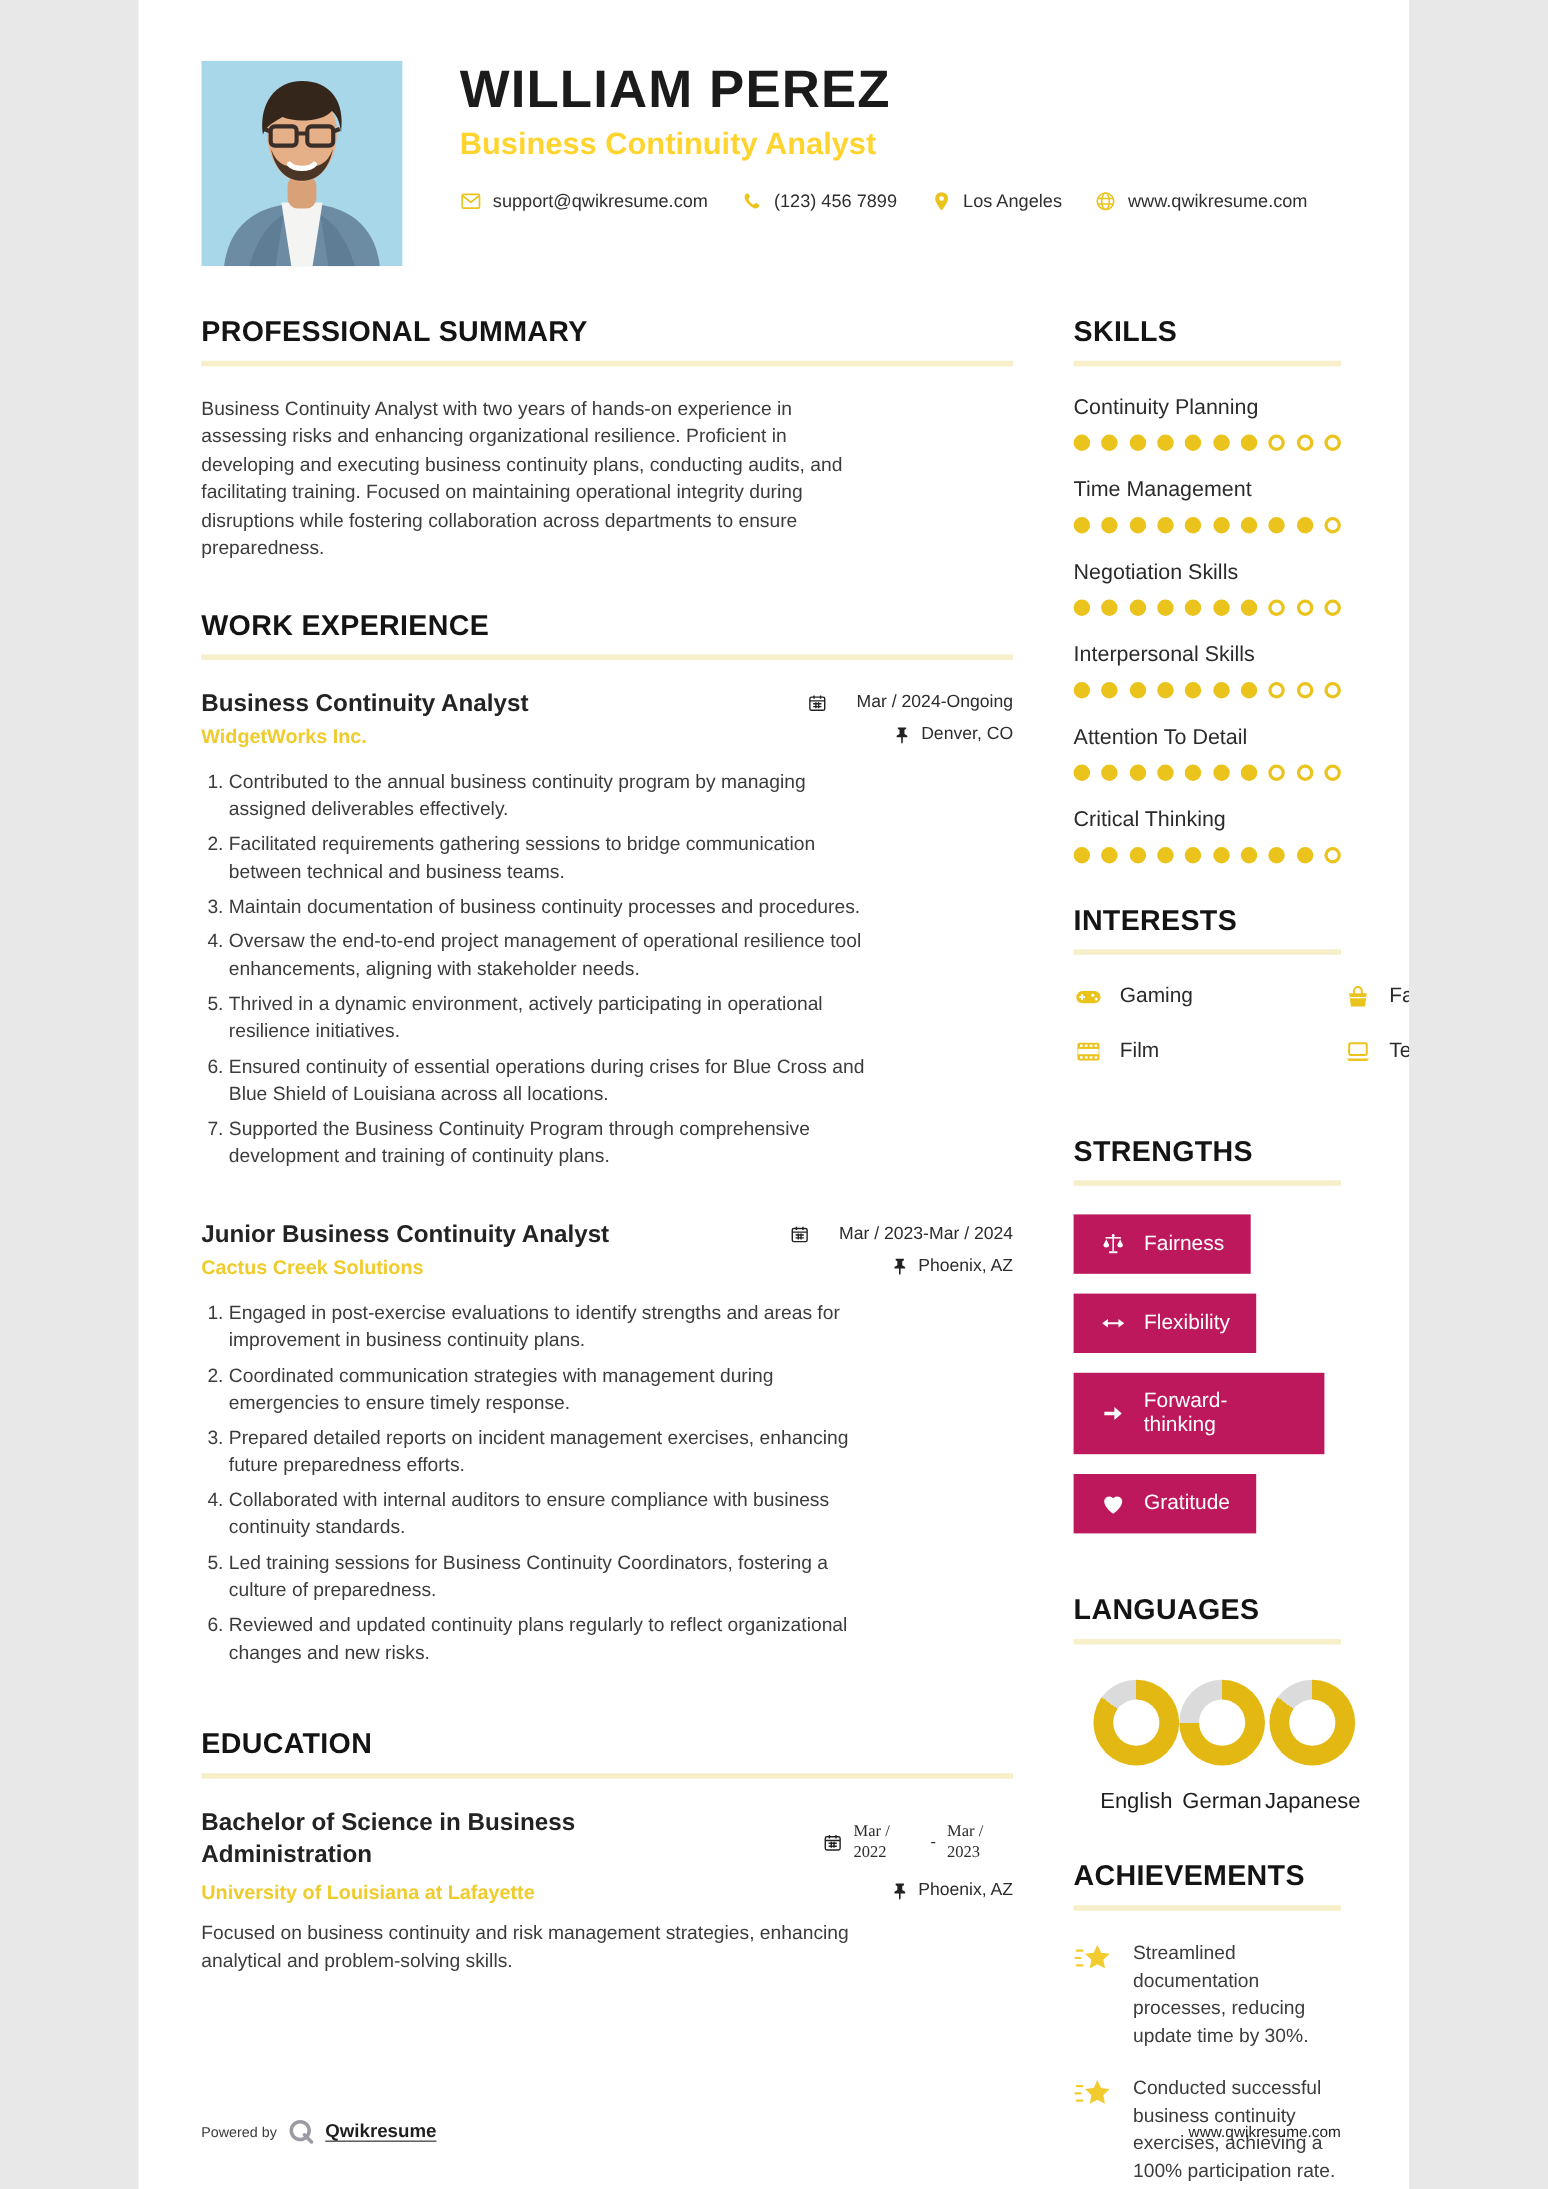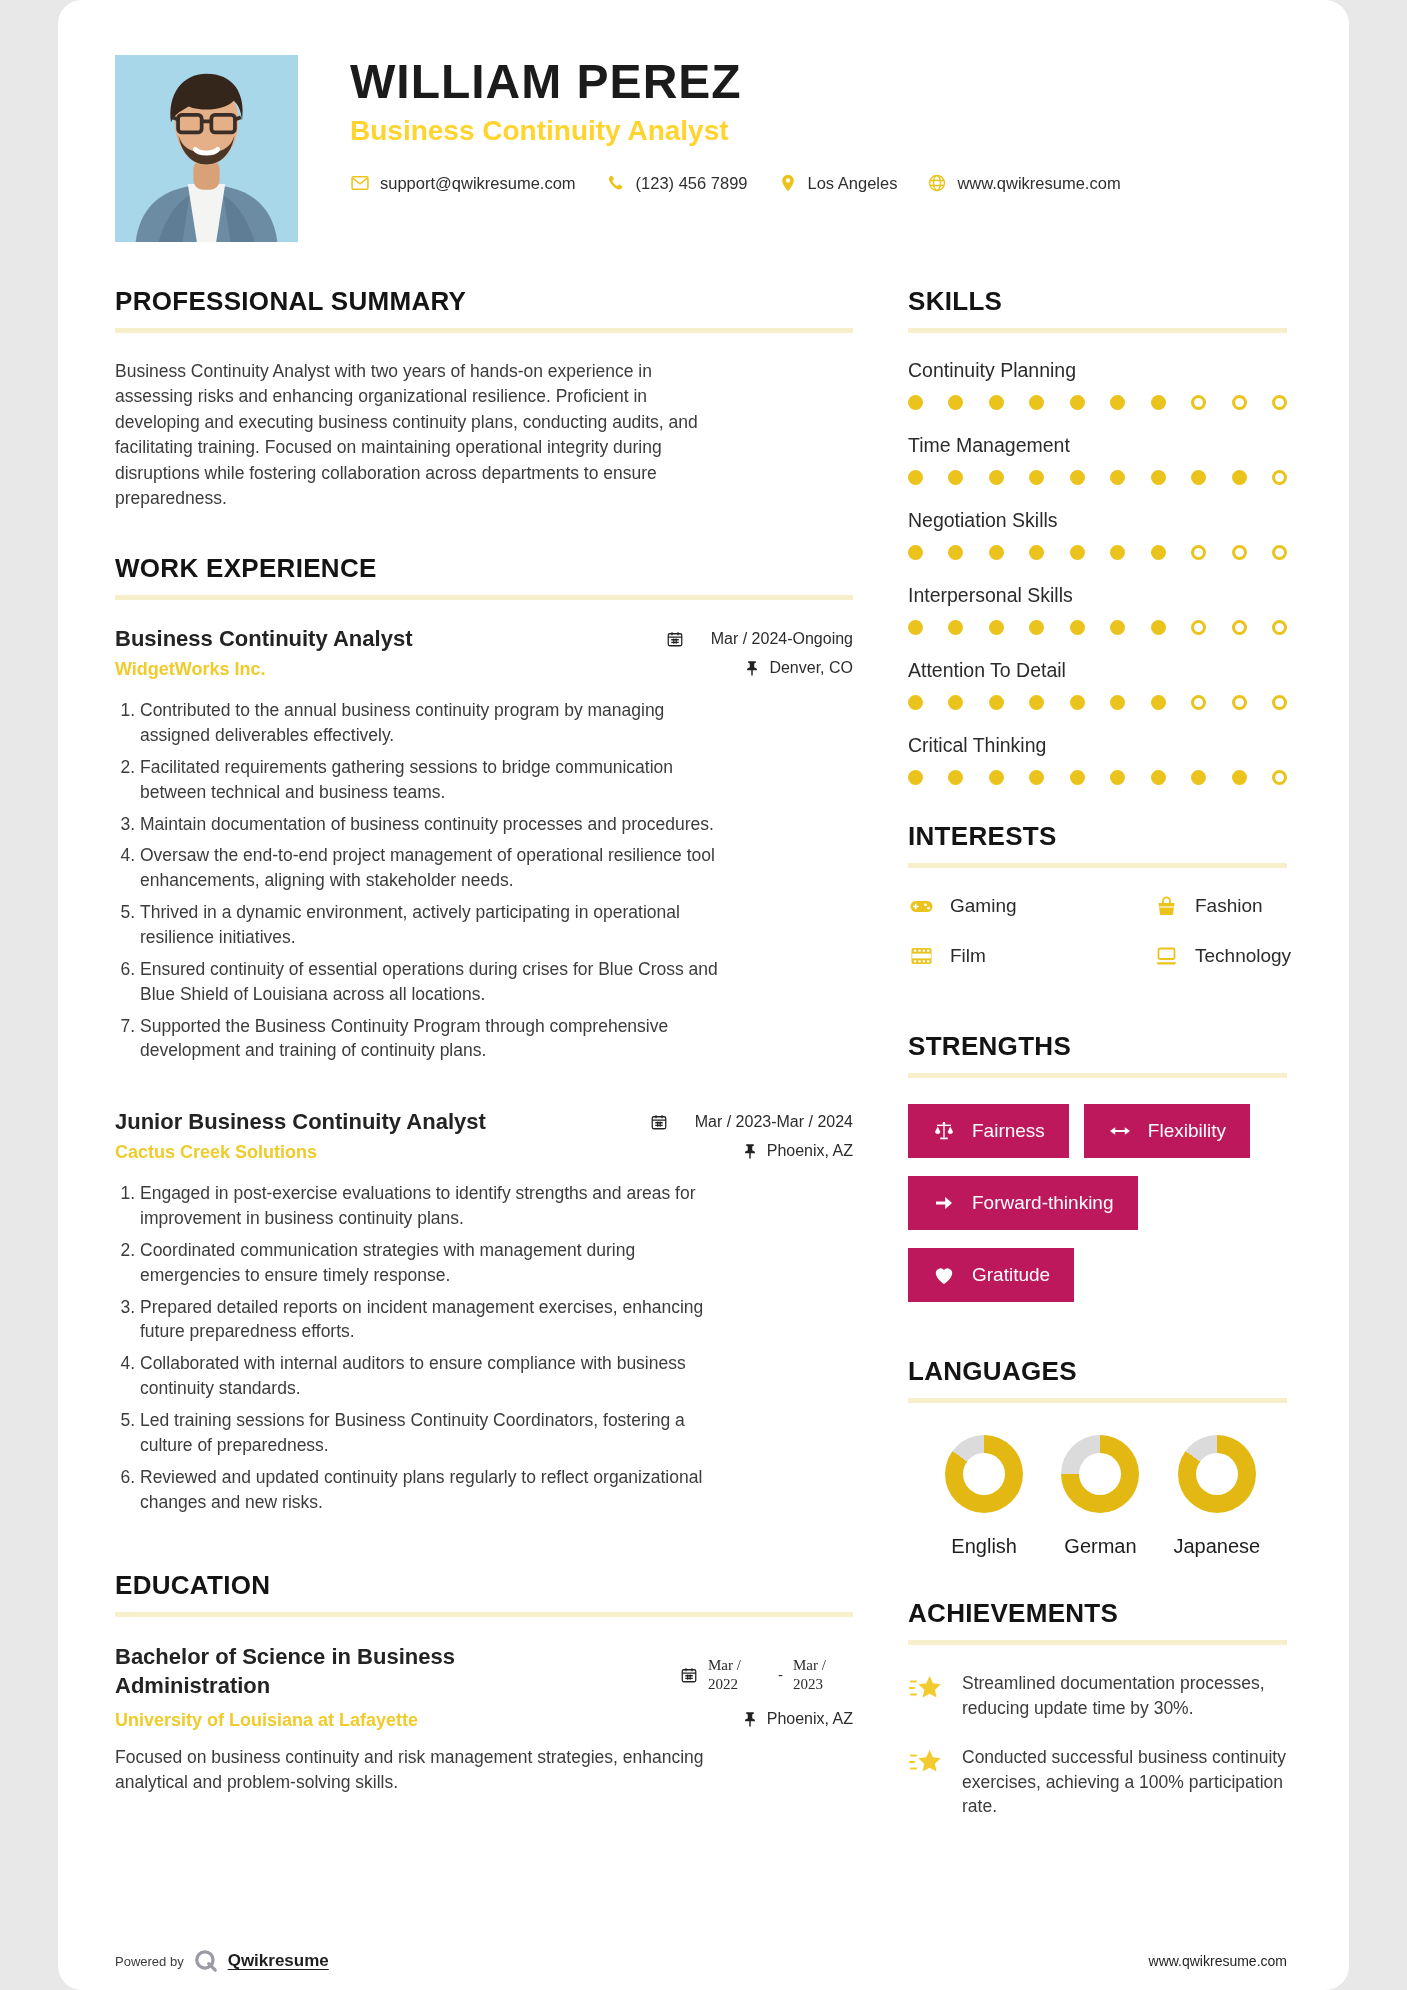--- a/index.html
+++ b/index.html
@@ -1,17 +1,17 @@
 <!DOCTYPE html>
 <html><head>
 <meta charset="utf-8">
 <style>
   * { margin:0; padding:0; box-sizing:border-box; }
   body { background:#e8e8e8; font-family:"Liberation Sans", sans-serif; }
-  .page { position:relative; width:1291px; height:1990px; background:#ffffff; margin:0 auto; overflow:hidden;border-radius:24px; }
+  .page { position:relative; width:1155px; height:1990px; background:#ffffff; margin:0 auto; overflow:hidden; }
 
   
   .header { display:flex; align-items:flex-start; padding:55px 60px 0 57px; gap:52px; }
   .photo { width:183px; height:187px; flex-shrink:0; overflow:hidden; }
   .photo svg { display:block; width:100%; height:100%; }
   .head-right { padding-top:2px; }
   .name { font-size:48px; font-weight:800; letter-spacing:1px; color:#1b1b1b; line-height:1.05; }
   .job-title-main { font-size:28px; font-weight:600; color:#FFD42E; margin-top:8px; }
   .contact-row { display:flex; align-items:center; gap:14px; margin-top:26px; font-size:16.5px; color:#2f2f2f; }
   .contact-item { display:flex; align-items:center; gap:10px; margin-right:16px; }
@@ -71,21 +71,21 @@
   .donut { position:relative; width:78px; height:78px; border-radius:50%; }
   .donut .hole { position:absolute; left:50%; top:50%; width:42px; height:42px; margin:-21px 0 0 -21px; background:#fff; border-radius:50%; }
   .lang-label { margin-top:22px; font-size:20px; color:#1e1e1e; }
 
   .achv { display:flex; gap:18px; margin-bottom:24px; }
   .achv .aicon { width:36px; height:30px; flex-shrink:0; display:inline-flex; margin-top:2px; }
   .achv .aicon svg { width:100%; height:100%; }
   .achv p { font-size:17.5px; line-height:1.42; color:#3c3c3c; }
 
   
-  .footer { position:absolute; left:57px; right:62px; bottom:16px; display:flex; justify-content:space-between; align-items:center; }
+  .footer { position:absolute; left:57px; right:62px; bottom:39px; display:flex; justify-content:space-between; align-items:center; }
   .foot-left { display:flex; align-items:center; gap:9px; }
   .powered { font-size:13px; color:#3a3a3a; }
   .qlogo { width:26px; height:26px; display:inline-flex; }
   .qlogo svg { width:100%; height:100%; }
   .brand { font-size:17px; color:#1f1f1f; text-decoration:underline; text-underline-offset:3px; font-weight:600; }
   .foot-site { font-size:14px; color:#1f1f1f; }
 </style>
 </head>
 <body>
 

